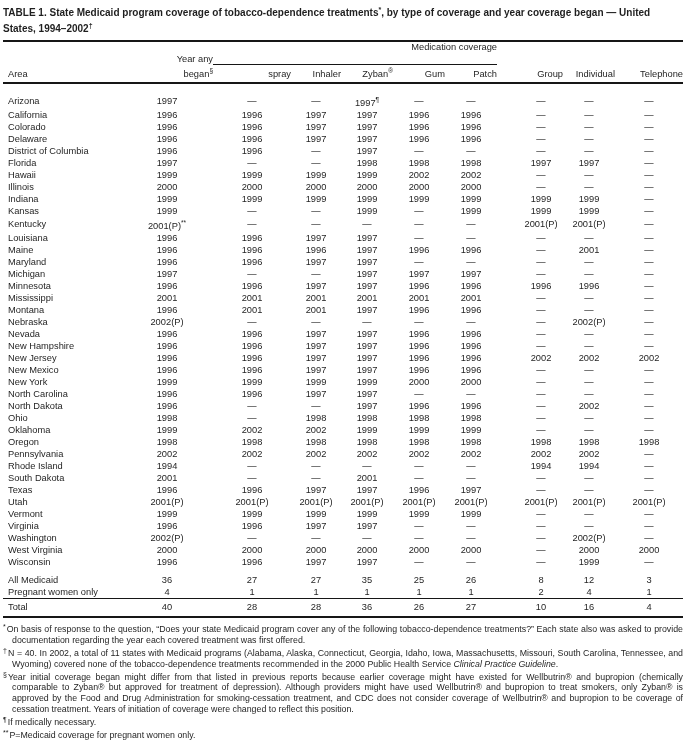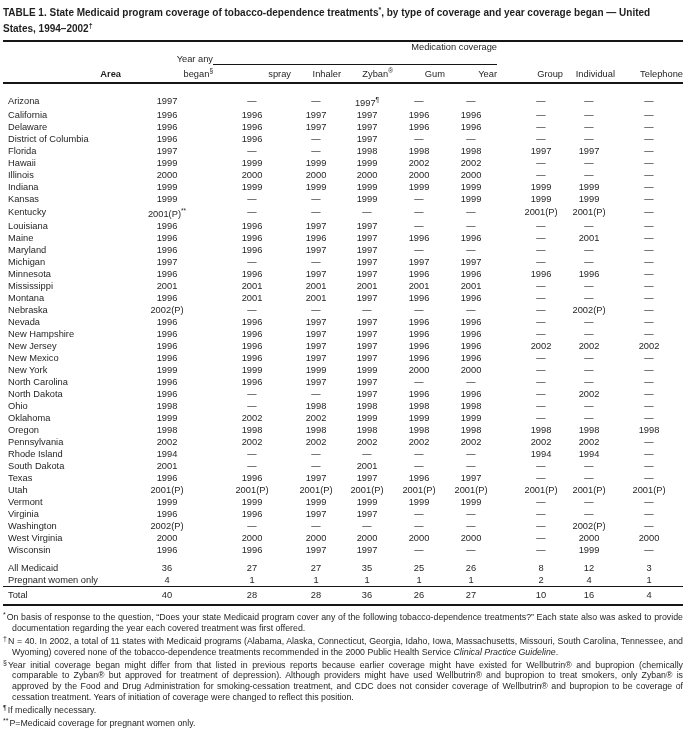--- a/index.html
+++ b/index.html
@@ -33,21 +33,21 @@
     padding:0;
     line-height:10.5px;
     text-align:right;
   }
   thead th sup { font-size:6.5px; }
   th.group-head {
     border-bottom:1.8px solid #161616;
     padding-bottom:12px;
   }
   thead tr.cols th { border-bottom:2.2px solid #161616; padding-bottom:2px; padding-top:1px; }
-  th.h-area { text-align:right; padding-left:5px;font-weight:bold; }
+  th.h-area { text-align:left; padding-left:5px; }
 
   tbody td {
     padding:0;
     line-height:12px;
     text-align:center;
     white-space:nowrap;
     overflow:hidden;
   }
   td.c-area { text-align:left; padding-left:5px; }
   tbody td sup { font-size:6.5px; }
@@ -98,21 +98,21 @@
         <th></th>
         <th colspan="3"></th>
       </tr>
       <tr class="cols">
         <th class="h-area">Area</th>
         <th><span>began</span><sup>§</sup></th>
         <th>spray</th>
         <th>Inhaler</th>
         <th><span>Zyban</span><sup>®</sup></th>
         <th>Gum</th>
-        <th>Year</th>
+        <th>Patch</th>
         <th></th>
         <th>Group</th>
         <th>Individual</th>
         <th>Telephone</th>
       </tr>
     </thead>
     <tbody class="main">
         <tr>
           <td class="c-area">Arizona</td>
           <td class="c-val">1997</td>
@@ -133,20 +133,33 @@
           <td class="c-val">1997</td>
           <td class="c-val">1997</td>
           <td class="c-val">1996</td>
           <td class="c-val">1996</td>
           <td class="c-gap"></td>
           <td class="c-val">—</td>
           <td class="c-val">—</td>
           <td class="c-val">—</td>
         </tr>
         <tr>
+          <td class="c-area">Colorado</td>
+          <td class="c-val">1996</td>
+          <td class="c-val">1996</td>
+          <td class="c-val">1997</td>
+          <td class="c-val">1997</td>
+          <td class="c-val">1996</td>
+          <td class="c-val">1996</td>
+          <td class="c-gap"></td>
+          <td class="c-val">—</td>
+          <td class="c-val">—</td>
+          <td class="c-val">—</td>
+        </tr>
+        <tr>
           <td class="c-area">Delaware</td>
           <td class="c-val">1996</td>
           <td class="c-val">1996</td>
           <td class="c-val">1997</td>
           <td class="c-val">1997</td>
           <td class="c-val">1996</td>
           <td class="c-val">1996</td>
           <td class="c-gap"></td>
           <td class="c-val">—</td>
           <td class="c-val">—</td>

